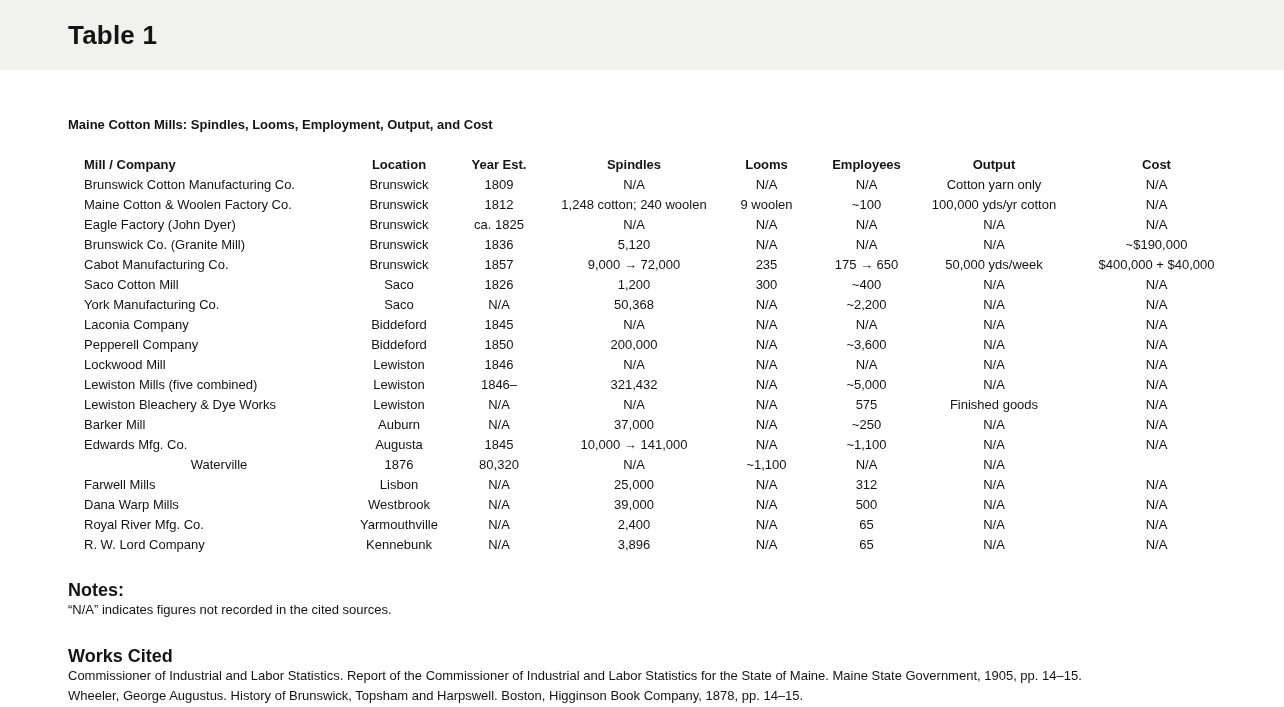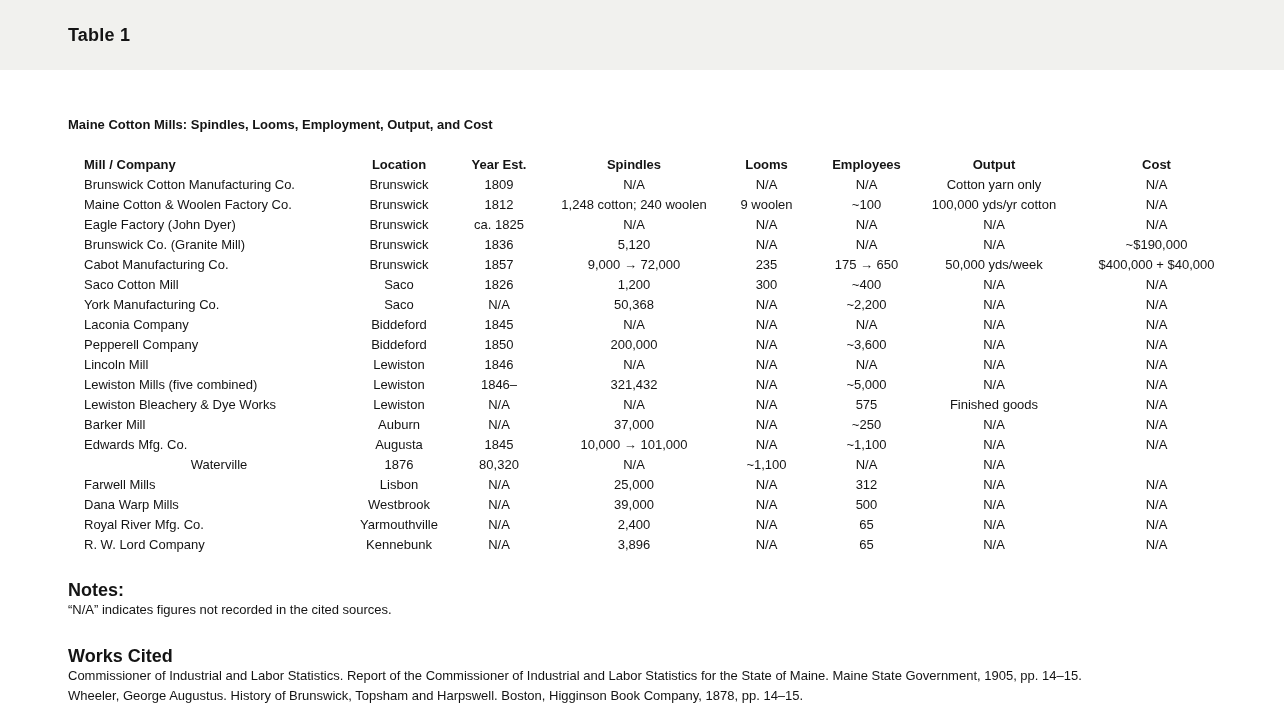--- a/index.html
+++ b/index.html
@@ -16,21 +16,21 @@
     position: relative;
   }
   .band {
     height: 70px;
     background: #f1f1ee;
     display: flex;
     align-items: center;
     padding-left: 68px;
   }
   .band-title {
-    font-size: 18px;
+    font-size: 26px;
     font-weight: 700;
     letter-spacing: 0.2px;
   }
   .content {
     padding: 11px 56px 0 68px;
     margin-top: 36px;
   }
   .subtitle {
     font-size: 13px;
     font-weight: 700;
@@ -174,21 +174,21 @@
             <div class="td col0">Pepperell Company</div>
             <div class="td col1">Biddeford</div>
             <div class="td col2">1850</div>
             <div class="td col3">200,000</div>
             <div class="td col4">N/A</div>
             <div class="td col5">~3,600</div>
             <div class="td col6">N/A</div>
             <div class="td col7">N/A</div>
           </div>
           <div class="tr">
-            <div class="td col0">Lincoln Mill</div>
+            <div class="td col0">Lockwood Mill</div>
             <div class="td col1">Lewiston</div>
             <div class="td col2">1846</div>
             <div class="td col3">N/A</div>
             <div class="td col4">N/A</div>
             <div class="td col5">N/A</div>
             <div class="td col6">N/A</div>
             <div class="td col7">N/A</div>
           </div>
           <div class="tr">
             <div class="td col0">Lewiston Mills (five combined)</div>
@@ -217,21 +217,21 @@
             <div class="td col3">37,000</div>
             <div class="td col4">N/A</div>
             <div class="td col5">~250</div>
             <div class="td col6">N/A</div>
             <div class="td col7">N/A</div>
           </div>
           <div class="tr">
             <div class="td col0">Edwards Mfg. Co.</div>
             <div class="td col1">Augusta</div>
             <div class="td col2">1845</div>
-            <div class="td col3">10,000 → 101,000</div>
+            <div class="td col3">10,000 → 141,000</div>
             <div class="td col4">N/A</div>
             <div class="td col5">~1,100</div>
             <div class="td col6">N/A</div>
             <div class="td col7">N/A</div>
           </div>
           <div class="tr">
             <div class="td col1">Waterville</div>
             <div class="td col2">1876</div>
             <div class="td col3">80,320</div>
             <div class="td col4">N/A</div>

